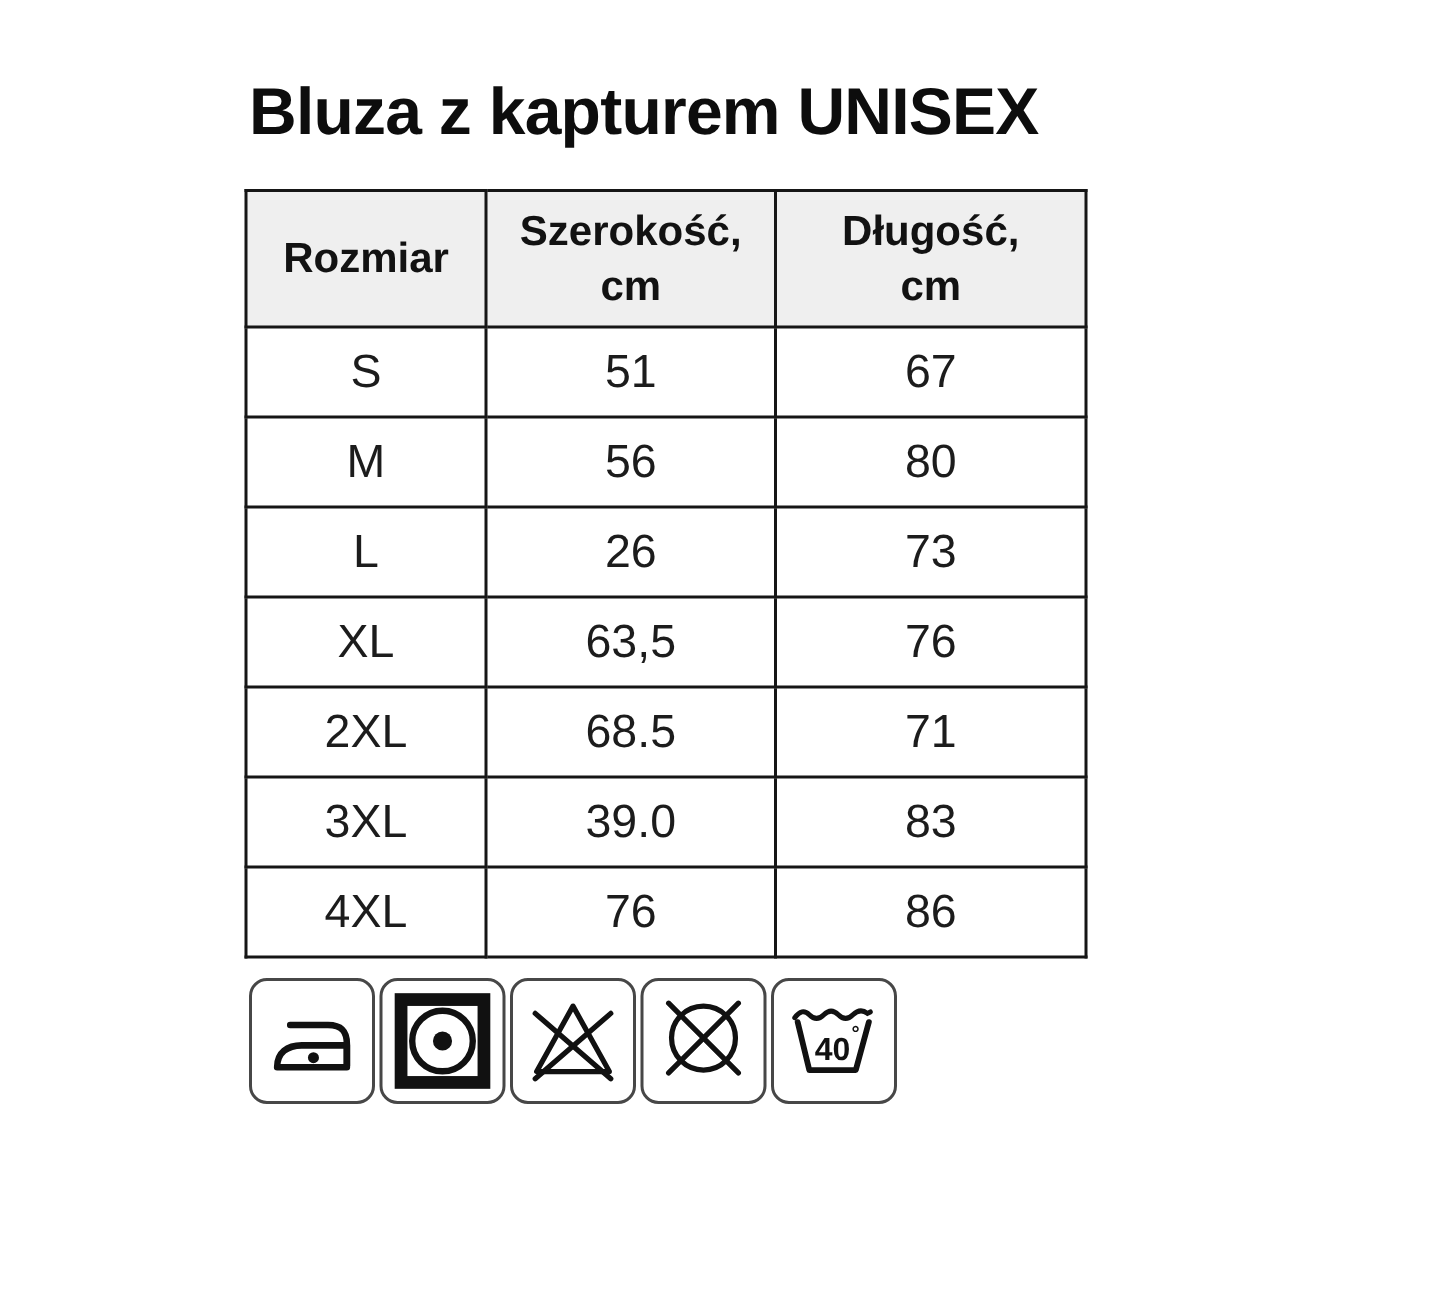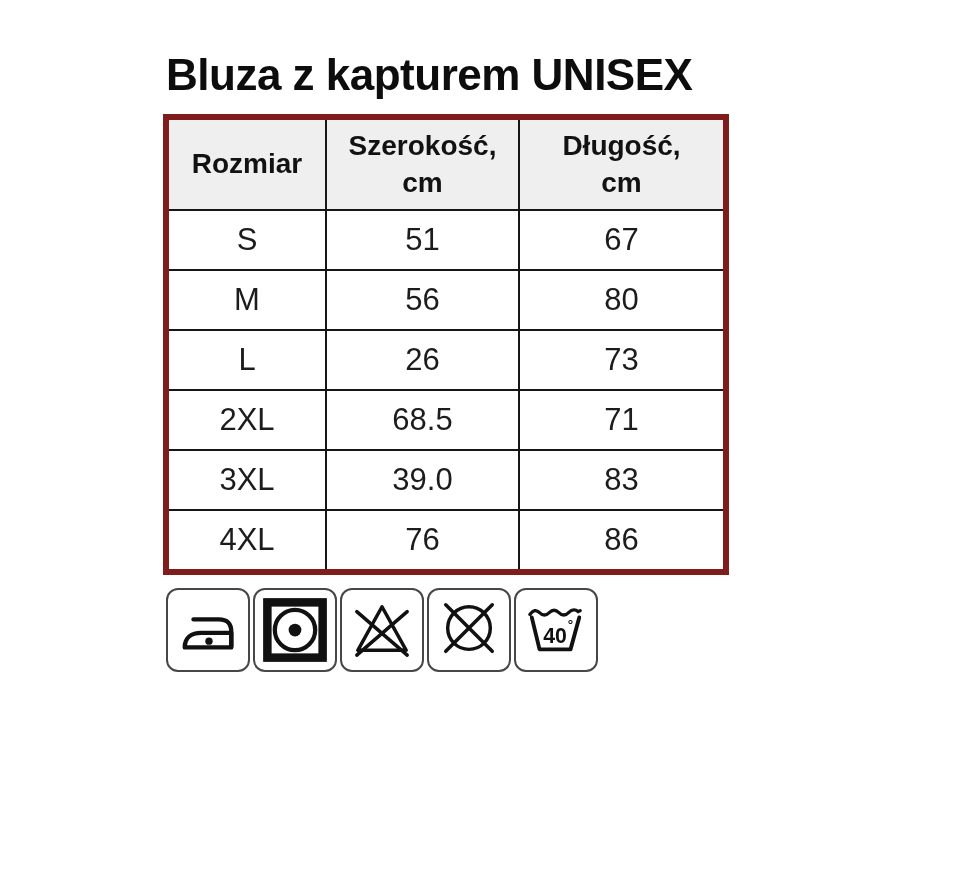--- a/index.html
+++ b/index.html
@@ -4,25 +4,25 @@
 <style>
   html,body{margin:0;padding:0;}
   body{
     width:960px;height:877px;background:#ffffff;
     font-family:"Liberation Sans",sans-serif;color:#141414;
     position:relative;overflow:hidden;
   }
   .page{position:absolute;left:163px;top:0;width:600px;}
   .title{
     font-size:44px;font-weight:700;color:#0d0d0d;
-    margin:50px 0 14px 3px;letter-spacing:-0.5px;white-space:nowrap;
+    margin:50px 0 26px 3px;letter-spacing:-0.5px;white-space:nowrap;
   }
   table.size-table{
     border-collapse:collapse;width:560px;table-layout:fixed;
-    border:6px solid #7f1d1d;
+    border:2px solid #7f1d1d;
   }
   .size-table th,.size-table td{
     border:2px solid #161616;text-align:center;vertical-align:middle;
     padding:0;background:#ffffff;
   }
   .size-table th{
     background:#efefef;font-size:28px;font-weight:700;
     height:89px;line-height:1.32;color:#121212;
   }
   .size-table td{
@@ -76,20 +76,25 @@
         <td>M</td>
         <td>56</td>
         <td>80</td>
       </tr>
       <tr>
         <td>L</td>
         <td>26</td>
         <td>73</td>
       </tr>
       <tr>
+        <td>XL</td>
+        <td>63,5</td>
+        <td>76</td>
+      </tr>
+      <tr>
         <td>2XL</td>
         <td>68.5</td>
         <td>71</td>
       </tr>
       <tr>
         <td>3XL</td>
         <td>39.0</td>
         <td>83</td>
       </tr>
       <tr>

